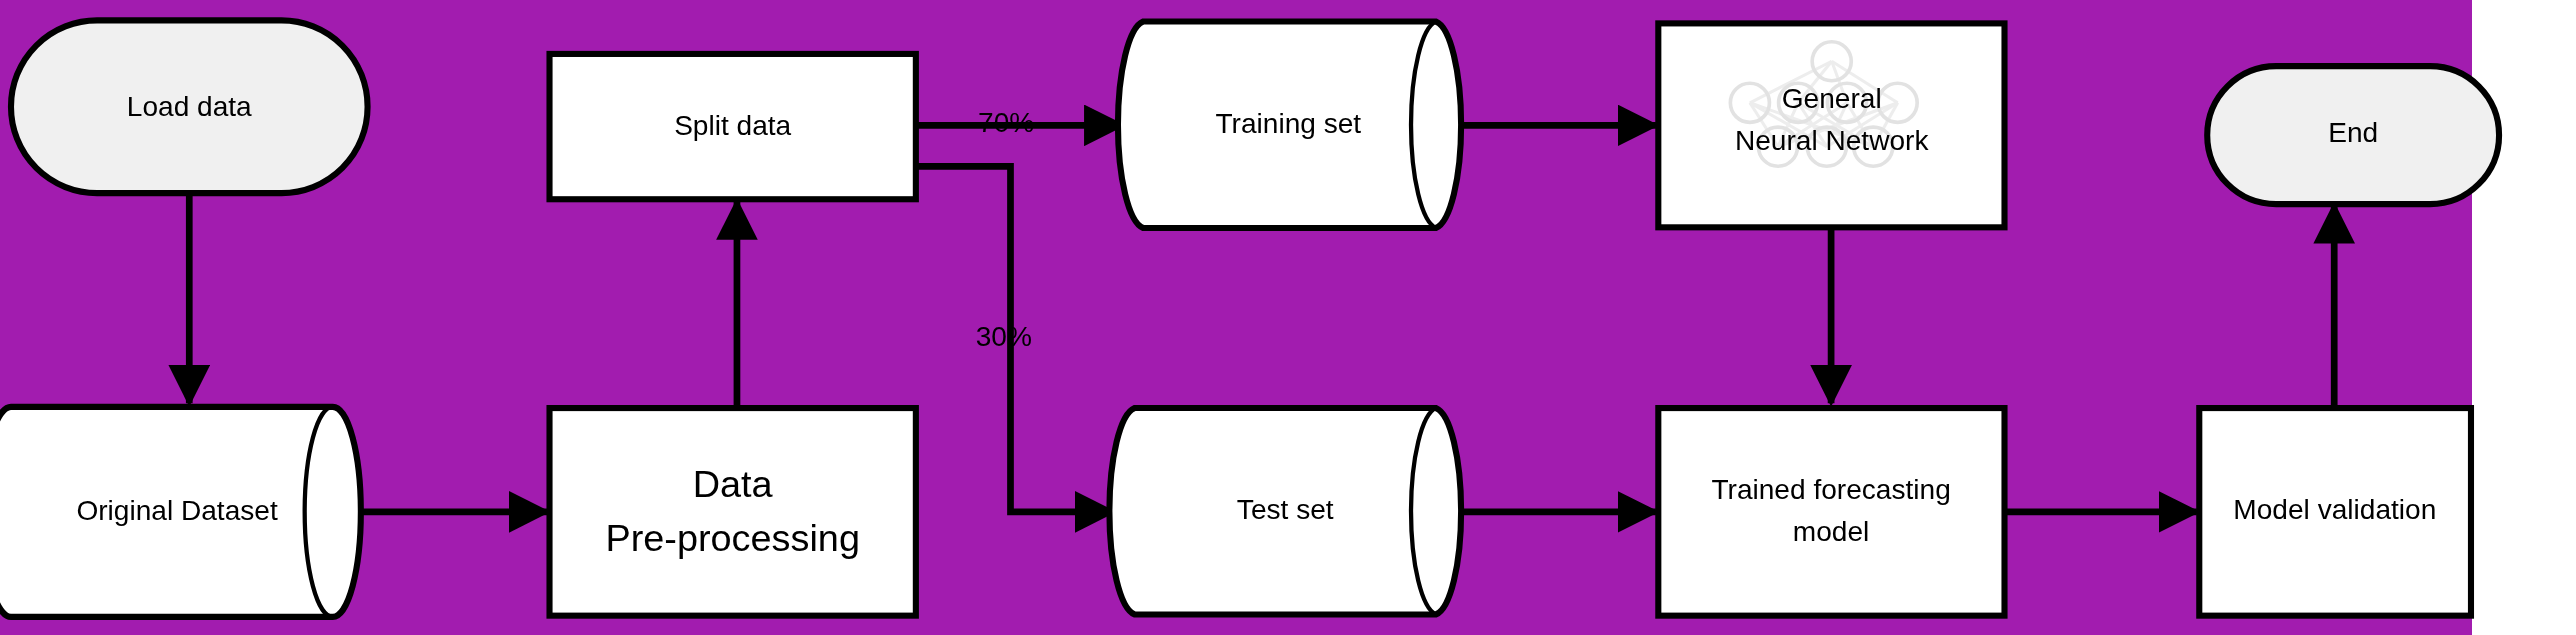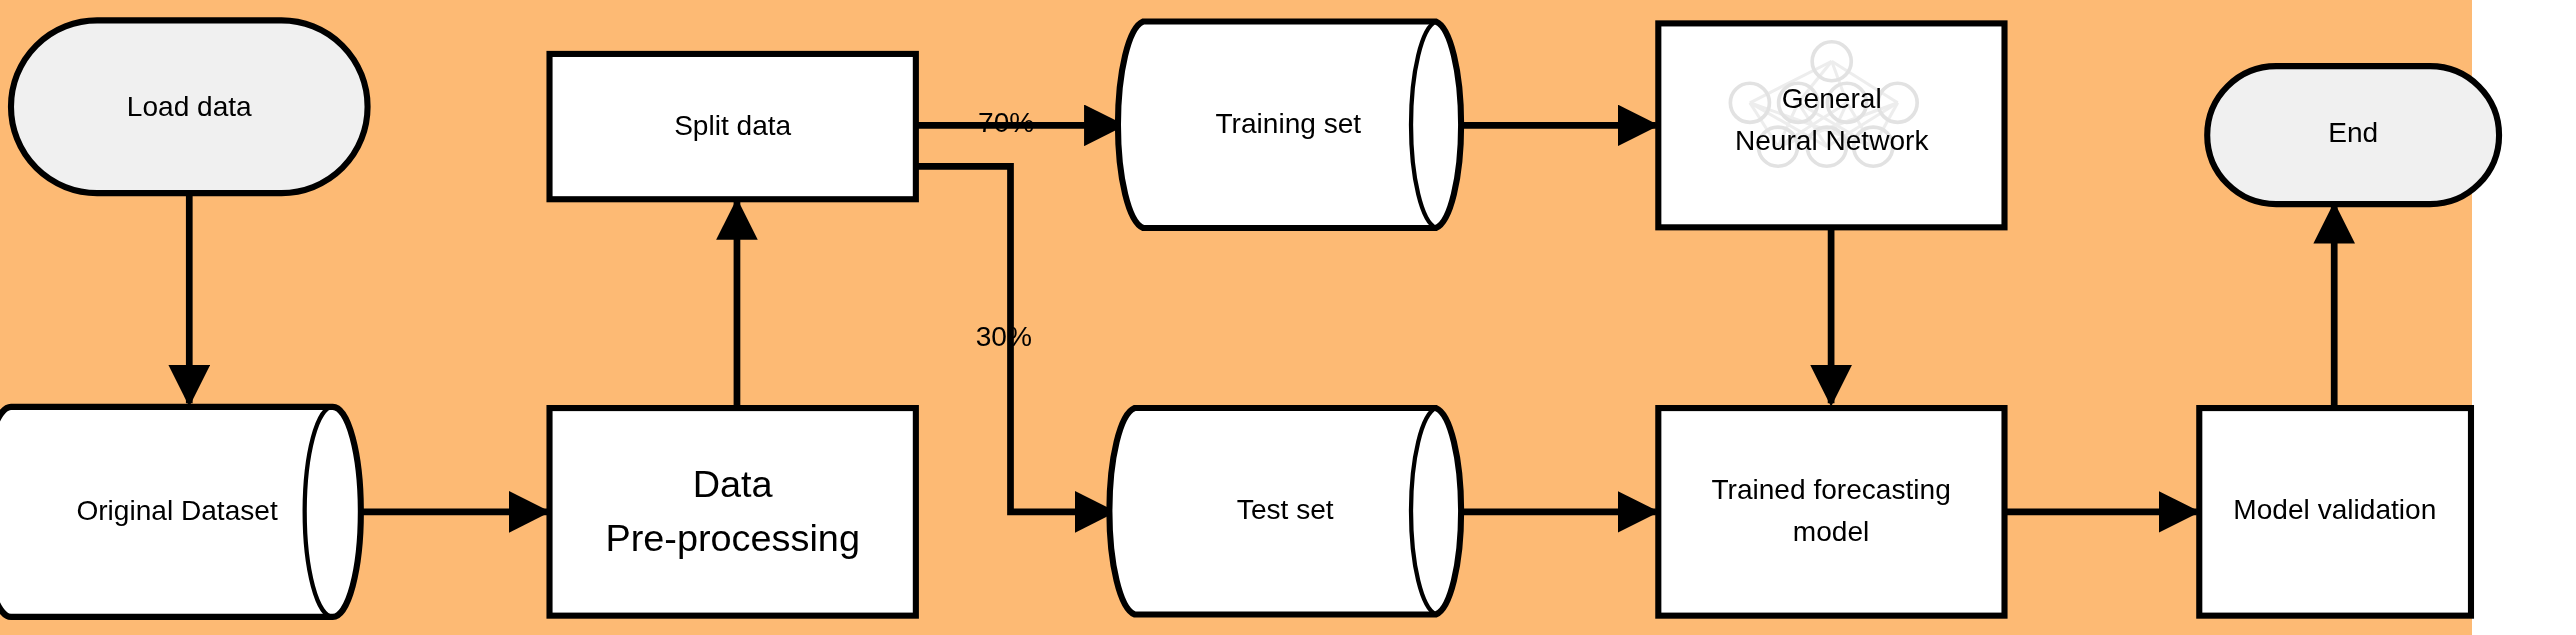--- a/index.html
+++ b/index.html
@@ -10,21 +10,21 @@
   body {
     width: 2576px;
     height: 636px;
     overflow: hidden;
     font-family: "Liberation Sans", sans-serif;
   }
   #flow-root {
     position: relative;
     width: 2472px;
     height: 636px;
-    background: #fdba74;
+    background: #a21caf;
   }
   svg.flow-canvas {
     position: absolute;
     top: 0;
     left: 0;
     width: 2576px;
     height: 636px;
     display: block;
   }
   .node-shape {

